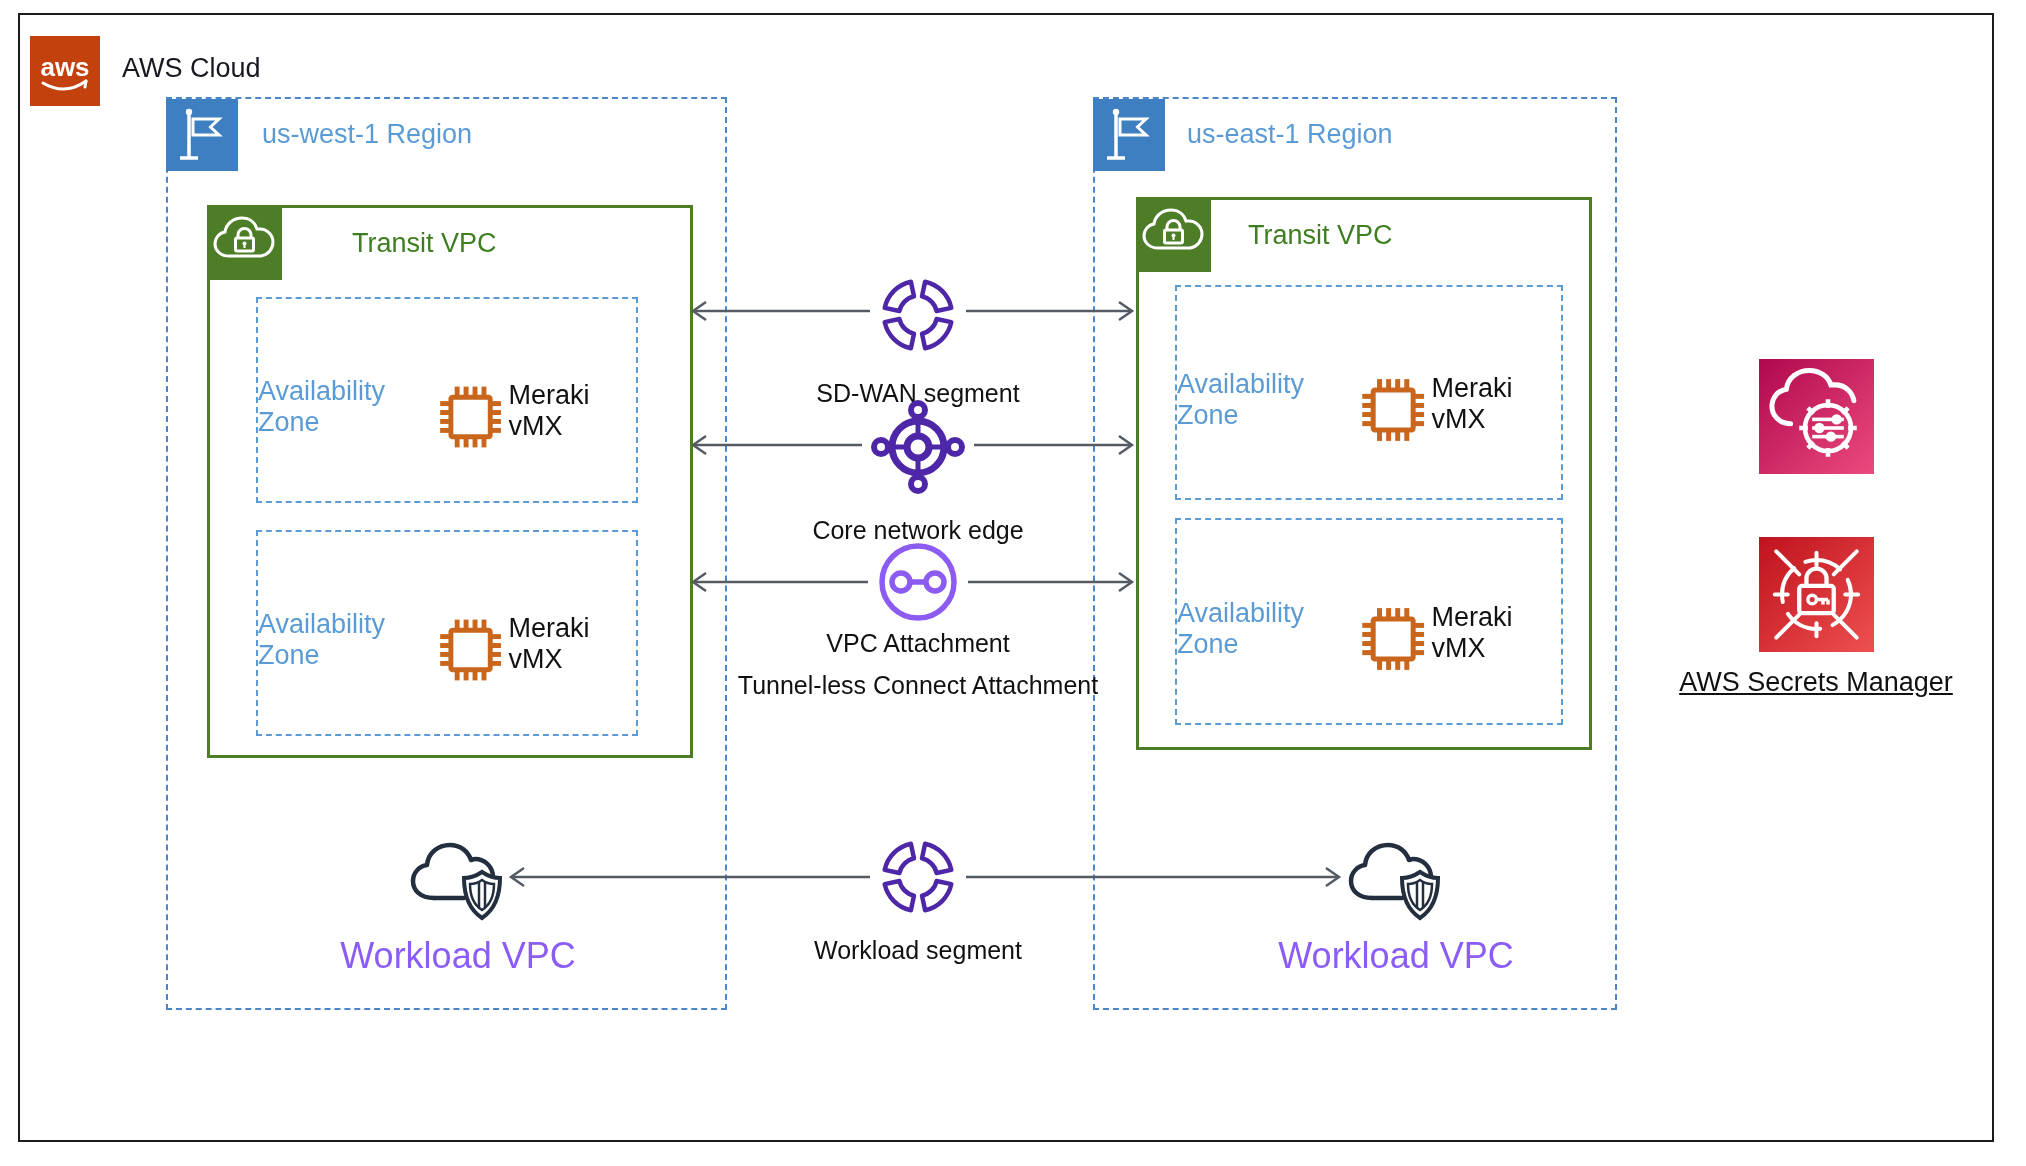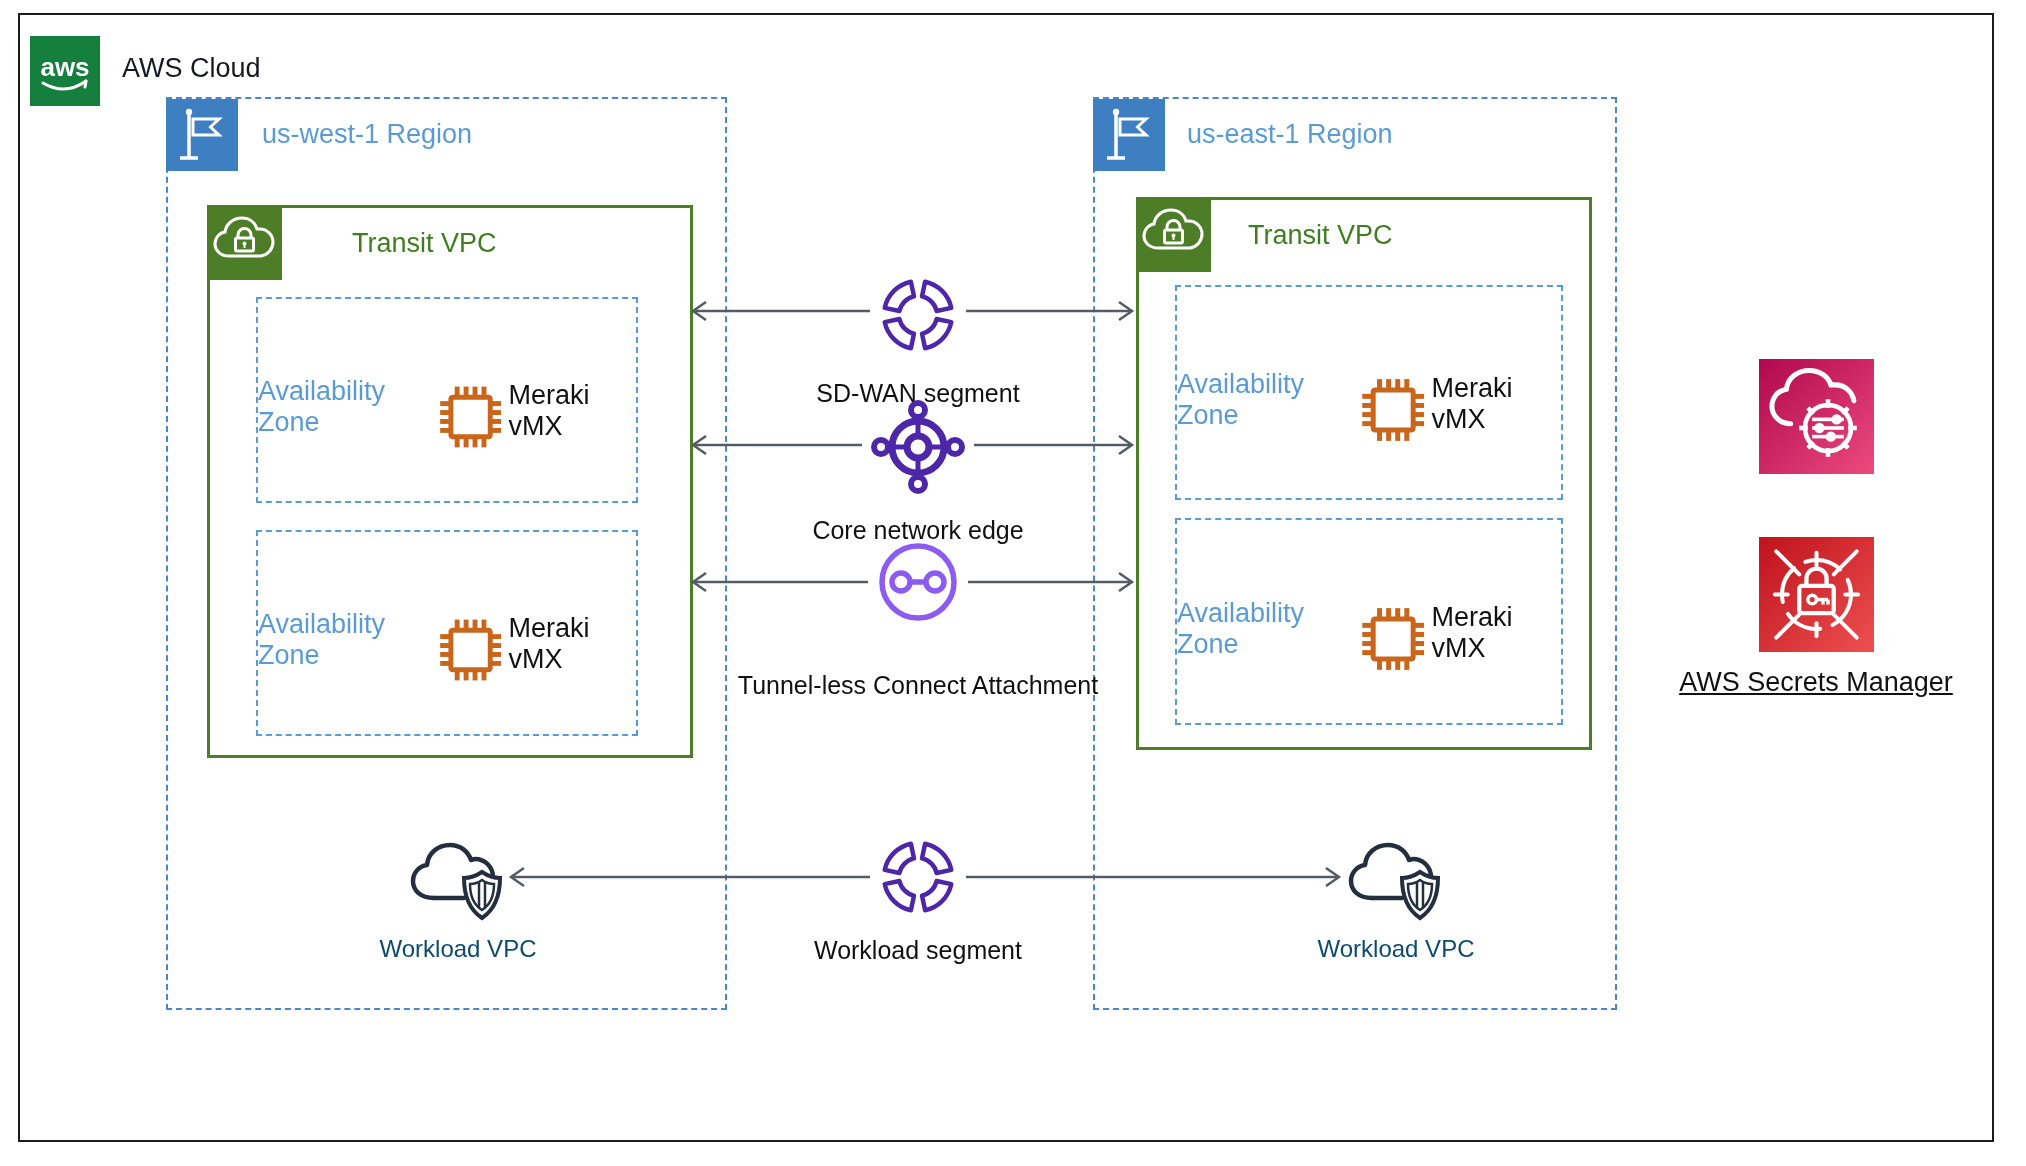--- a/index.html
+++ b/index.html
@@ -1,20 +1,20 @@
 <!DOCTYPE html>
 <html><head>
 <meta charset="utf-8">
 <style>
   html,body{margin:0;padding:0;background:#ffffff;}
   body{font-family:"Liberation Sans", sans-serif; color:#1a1a1a;}
   .canvas{position:relative;width:2026px;height:1166px;background:#fff;overflow:hidden;}
   .abs{position:absolute;}
   .frame{left:18px;top:13px;width:1972px;height:1125px;border:2px solid #1b1b1b;}
-  .aws-logo{left:30px;top:36px;width:70px;height:70px;background:#15803d;}
+  .aws-logo{left:30px;top:36px;width:70px;height:70px;background:#c2410c;}
   .aws-cloud-label{left:122px;top:53px;font-size:27px;font-weight:500;color:#16191f;}
 
   .region{border:2px dashed #4a86c8;}
   .region-west{left:166px;top:97px;width:557px;height:909px;}
   .region-east{left:1093px;top:97px;width:520px;height:909px;}
   .flag-sq{width:72px;height:72px;background:#3e7fc1;}
   .flag-west{left:166px;top:99px;}
   .flag-east{left:1093px;top:99px;}
   .region-label{font-size:27px;color:#5b9bd5;}
   .region-label-west{left:262px;top:119px;}
@@ -40,21 +40,21 @@
   .device-label{margin-top:8px;font-size:27px;line-height:31px;color:#111;}
 
   .mid-label{font-size:25px;line-height:34px;text-align:center;color:#111;}
   .lbl-sdwan{left:718px;top:376px;width:400px;}
   .lbl-core{left:718px;top:513px;width:400px;}
   .lbl-att1{left:618px;top:626px;width:600px;}
   .lbl-att2{left:618px;top:668px;width:600px;}
   .lbl-att3{left:618px;top:710px;width:600px;}
   .lbl-wseg{left:718px;top:933px;width:400px;}
 
-  .cloud-label{font-size:24px;text-align:center;color:#0c4a6e;width:300px;}
+  .cloud-label{font-size:36px;text-align:center;color:#8b5cf6;width:300px;}
   .cloud-label-west{left:308px;top:935px;}
   .cloud-label-east{left:1246px;top:935px;}
 
   .svc-icon{width:115px;height:115px;}
   .ssm-icon{left:1759px;top:359px;}
   .sm-icon{left:1759px;top:537px;}
   .svc-label{font-size:27px;text-align:center;width:350px;color:#111;}
   .ssm-label{left:1641px;top:478px;}
   .sm-label{left:1641px;top:667px;text-decoration:underline;}
 
@@ -279,20 +279,21 @@
     <circle cx="87" cy="50" r="7" fill="#fff" stroke="#4d27a8" stroke-width="6"></circle>
   </svg>
   <div class="abs mid-label lbl-core">Core network edge</div>
 
   <svg class="abs" style="left:873px;top:537px;" width="90" height="90" viewBox="0 0 90 90">
     <circle cx="45" cy="45" r="36" fill="#fff" stroke="#8c5bf2" stroke-width="5.5"></circle>
     <line x1="36" y1="45" x2="54" y2="45" stroke="#8c5bf2" stroke-width="5.5"></line>
     <circle cx="28" cy="45" r="9" fill="#fff" stroke="#8c5bf2" stroke-width="5.5"></circle>
     <circle cx="62" cy="45" r="9" fill="#fff" stroke="#8c5bf2" stroke-width="5.5"></circle>
   </svg>
+  <div class="abs mid-label lbl-att1">VPC Attachment</div>
   <div class="abs mid-label lbl-att2">Tunnel-less Connect Attachment</div>
 
   <svg class="abs" style="left:876px;top:835px;" width="84" height="84" viewBox="0 0 84 84">
     <g stroke="#4d27a8" stroke-width="4.5" fill="none" stroke-linejoin="round">
       <path d="M49.1 8.7 A34 34 0 0 1 75.3 34.9 L60.6 38.0 A19 19 0 0 0 46.0 23.4 Z"></path>
       <path d="M75.3 49.1 A34 34 0 0 1 49.1 75.3 L46.0 60.6 A19 19 0 0 0 60.6 46.0 Z"></path>
       <path d="M34.9 75.3 A34 34 0 0 1 8.7 49.1 L23.4 46.0 A19 19 0 0 0 38.0 60.6 Z"></path>
       <path d="M8.7 34.9 A34 34 0 0 1 34.9 8.7 L38.0 23.4 A19 19 0 0 0 23.4 38.0 Z"></path>
     </g>
   </svg>

